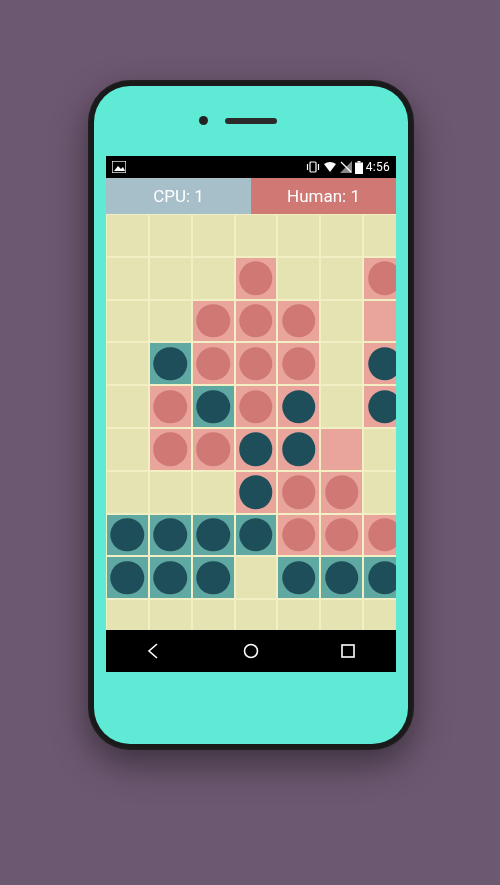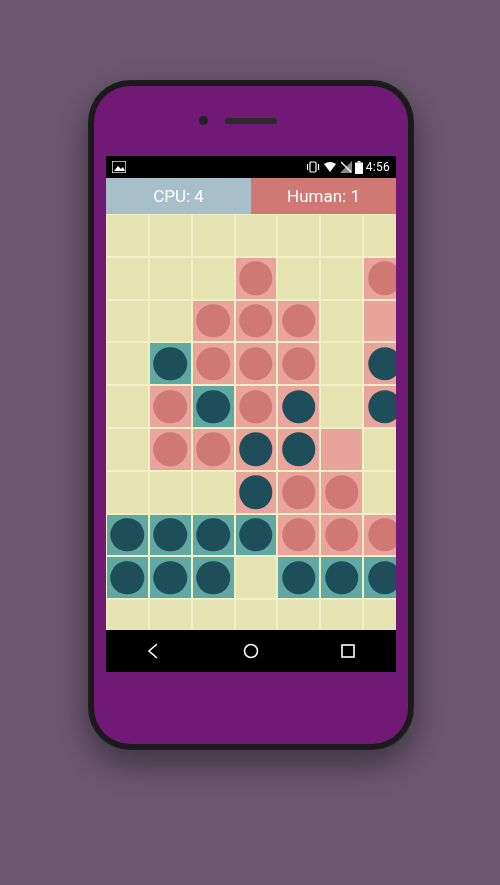--- a/index.html
+++ b/index.html
@@ -1,17 +1,17 @@
 <!DOCTYPE html>
 <html><head>
 <meta charset="utf-8">
 <style>
   html,body{margin:0;padding:0;background:#6d5871;width:500px;height:885px;overflow:hidden;font-family:Roboto,Arial,sans-serif}
   .phone{position:absolute;left:88px;top:80px;width:326px;height:670px;background:#1a1a1a;border-radius:42px;box-shadow:0 14px 36px rgba(0,0,0,.45), inset 0 0 4px rgba(255,255,255,.06)}
-  .phone-inner{position:absolute;left:6px;top:6px;right:6px;bottom:6px;background:#701a75;border-radius:36px}
+  .phone-inner{position:absolute;left:6px;top:6px;right:6px;bottom:6px;background:#5eead4;border-radius:36px}
   .speaker{position:absolute;top:32px;left:50%;transform:translateX(-50%);width:52px;height:6px;background:#2b2b2b;border-radius:3px}
   .camera{position:absolute;top:30px;left:50%;margin-left:-52px;width:9px;height:9px;background:#222;border-radius:50%}
   .screen{position:absolute;left:12px;right:12px;top:70px;bottom:72px;background:#e6e3b2;overflow:hidden}
 
   .statusbar{height:22px;background:#000;color:#fff;display:flex;align-items:center;justify-content:space-between;padding:0 6px;font-size:12px}
   .sb-left{display:flex;gap:4px;align-items:center}
   .sb-right{display:flex;gap:3px;align-items:center}
   .sb-right svg{display:block}
 
   .scores{display:flex;height:36px;font-size:17px;color:#fff}
@@ -61,21 +61,21 @@
           <svg width="8" height="13" viewBox="0 0 8 13">
               <rect x="2.5" y="0" width="3" height="1.5" fill="#fff"></rect>
               <rect x="0" y="1.5" width="8" height="11.5" fill="#fff"></rect>
             </svg>
           <span style="font-size:12px;letter-spacing:.3px">4:56</span>
         </div>
       </div>
 
       <div class="scores">
         <div class="score cpu">
-            <span>CPU: 4</span>
+            <span>CPU: 1</span>
           </div>
         <div class="score human">
             <span>Human: 1</span>
           </div>
       </div>
 
       <div class="board">
         <div class="grid" id="grid">
             <div class="cell"></div>
             <div class="cell"></div>

